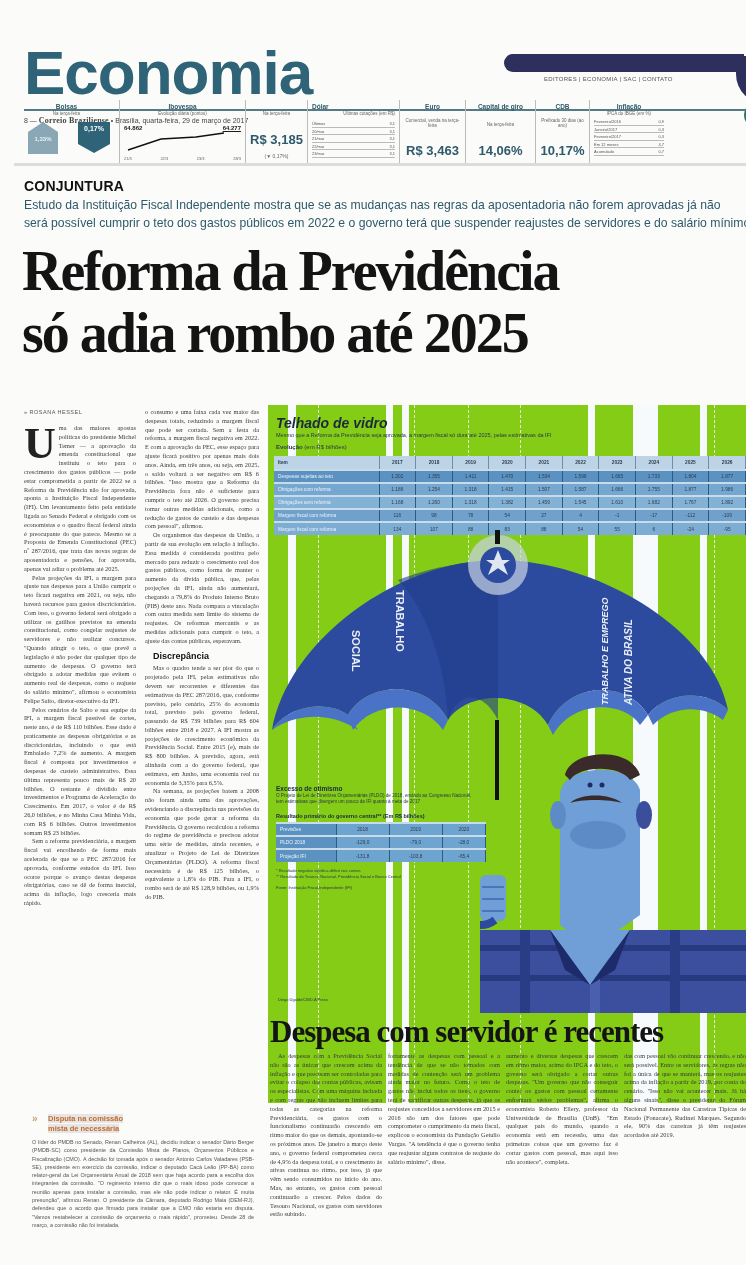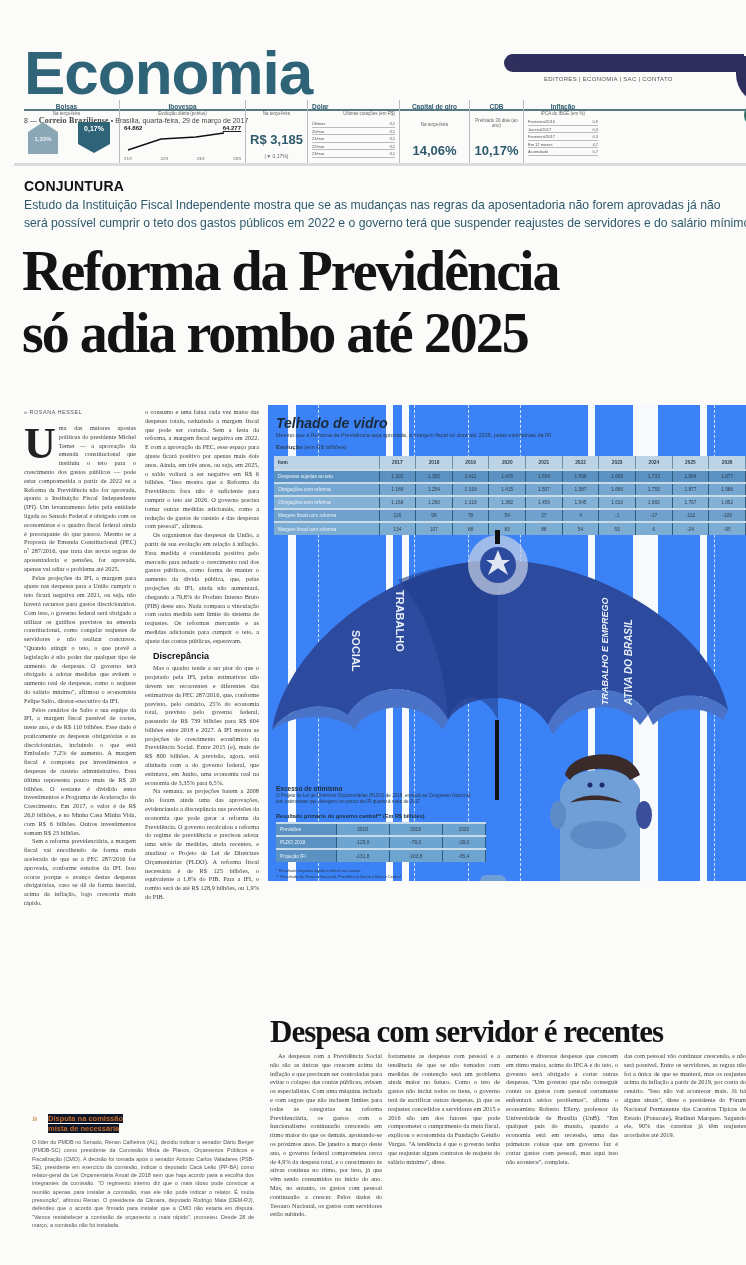--- a/index.html
+++ b/index.html
@@ -43,21 +43,21 @@
   .headline { position: absolute; left: 22px; top: 240px; width: 740px; font-family: "Liberation Serif", serif; font-weight: bold; font-size: 56px; line-height: 62px; letter-spacing: -2px; color: #141414; white-space: nowrap; }
 
   
   .byline { position: absolute; left: 24px; top: 409px; font-family: "Liberation Sans", sans-serif; font-size: 5.5px; color: #555; letter-spacing: .5px; }
   .col { position: absolute; font-size: 6.3px; line-height: 8.8px; color: #3a3a3a; text-align: justify; overflow: hidden; }
   .col p { text-indent: 8px; }
   .dropcap { float: left; font-size: 44px; line-height: 36px; font-weight: bold; margin: 2px 3px 0 0; color: #222; }
   .subhead { font-family: "Liberation Sans", sans-serif; font-weight: bold; font-size: 9px; color: #111; margin: 6px 8px 4px; }
 
   
-  .info { position: absolute; left: 268px; top: 405px; width: 478px; height: 476px; background: #3b82f6; overflow: hidden; }
+  .info { position: absolute; left: 268px; top: 405px; width: 478px; height: 698px; background: #84cc16; overflow: hidden; }
   .stripe { position: absolute; top: 0; height: 100%; background: #f6fafc; }
   .dash { position: absolute; top: 0; height: 100%; border-left: 1px dashed #f6fafc; opacity: .8; }
   .info-title { position: absolute; left: 8px; top: 10px; font-family: "Liberation Sans", sans-serif; font-style: italic; font-weight: 900; font-size: 14px; color: #1b2b3a; }
   .info-sub { position: absolute; left: 8px; top: 27px; font-family: "Liberation Sans", sans-serif; font-size: 5.5px; color: #2a3a4a; }
   .info-eval { position: absolute; left: 8px; top: 39px; font-family: "Liberation Sans", sans-serif; font-size: 6px; color: #2a3a4a; }
   .info-eval b { font-weight: bold; }
   .data-table { position: absolute; left: 6px; top: 51px; width: 472px; border-collapse: collapse; font-family: "Liberation Sans", sans-serif; font-size: 4.8px; color: #2c3e4f; }
   .data-table th { background: #bcd4e6; height: 14px; text-align: center; font-weight: bold; border-right: 1px solid #6f8fa6; }
   .data-table th:first-child { text-align: left; padding-left: 4px; width: 105px; }
   .data-table td { height: 13px; text-align: center; border-right: 1px solid #2d5c80; border-top: 2px solid #c7dbe9; }
@@ -79,21 +79,21 @@
   .notes { font-size: 4px; line-height: 5.5px; color: #2a3a4a; margin-top: 6px; }
   .source { font-size: 4px; color: #2a3a4a; margin-top: 6px; }
   .credit { position: absolute; left: 10px; top: 592px; font-family: "Liberation Sans", sans-serif; font-size: 4px; color: #2a3a4a; }
   .man { position: absolute; left: 212px; top: 330px; width: 266px; height: 278px; }
 
   .second-head { position: absolute; left: 270px; top: 1014px; font-family: "Liberation Serif", serif; font-weight: bold; font-size: 31px; letter-spacing: -1px; color: #141414; white-space: nowrap; }
 
   .sidebar-box { position: absolute; left: 32px; top: 1114px; width: 222px; font-family: "Liberation Sans", sans-serif; }
   .side-title { font-size: 7.5px; font-weight: bold; color: #c46a2a; line-height: 10px; padding-left: 16px; position: relative; }
   .side-title .quote { position: absolute; left: 0; top: 0; font-size: 10px; color: #c9a36a; }
-  .side-title span.hl { background: #0f172a; }
+  .side-title span.hl { background: #e5e5e5; }
   .side-text { font-size: 5.4px; line-height: 8.3px; color: #555; margin-top: 4px; text-align: justify; }
 </style>
 </head>
 <body>
 
 <header class="masthead">
   <div class="mast-dark-band"></div>
   <div class="mast-right-info">EDITORES | ECONOMIA | SAC | CONTATO</div>
   <div class="swoosh"></div>
   <div class="coin">$</div>
@@ -156,20 +156,25 @@
         </div>
       <div>
           <span>22/mar</span>
           <span>3,1</span>
         </div>
       <div>
           <span>23/mar</span>
           <span>3,1</span>
         </div>
     </div>
+  </div>
+  <div class="ind" style="width:66px">
+    <div class="ind-title">Euro</div>
+    <div class="ind-sub" style="margin-top:8px">Comercial, venda na terça-feira</div>
+    <div class="ind-big">R$ 3,463</div>
   </div>
   <div class="ind" style="width:70px">
     <div class="ind-title">Capital de giro</div>
     <div class="ind-sub" style="margin-top:12px">Na terça-feira</div>
     <div class="ind-big">14,06%</div>
   </div>
   <div class="ind" style="width:54px">
     <div class="ind-title">CDB</div>
     <div class="ind-sub" style="margin-top:8px">Prefixado 30 dias (ao ano)</div>
     <div class="ind-big">10,17%</div>

